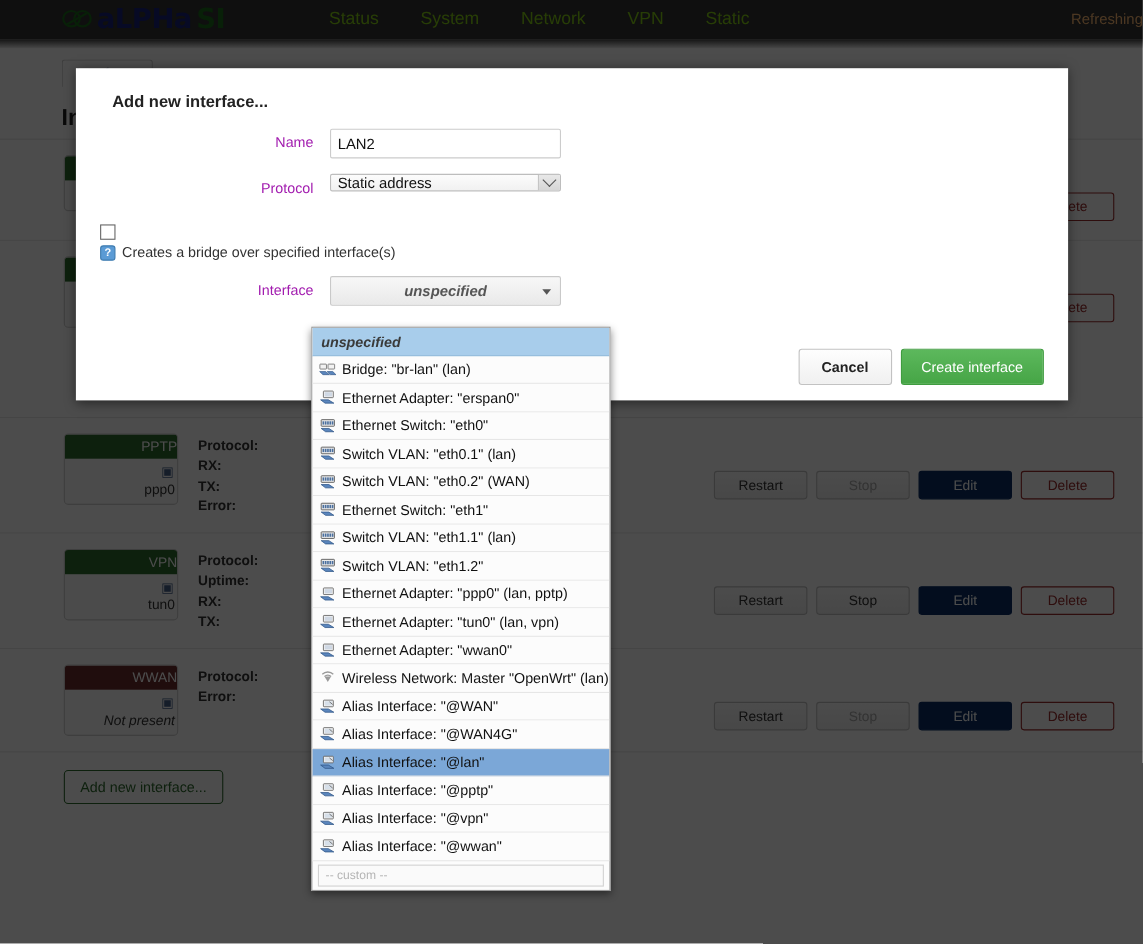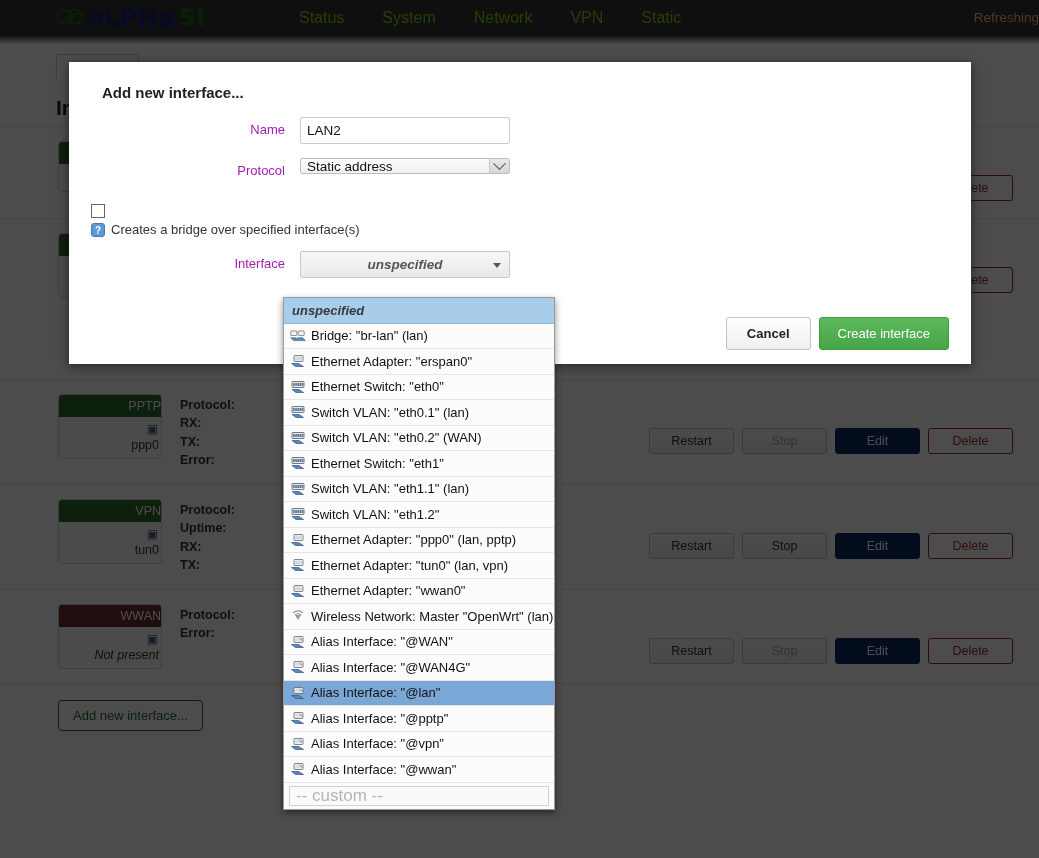--- a/index.html
+++ b/index.html
@@ -152,21 +152,21 @@
     white-space: nowrap; cursor: pointer;
   }
   .dd-item.header {
     background: #a8cdeb; font-style: italic; font-weight: bold; color: #3a3a3a;
     padding-left: 8px; border-bottom: 1px solid #90b8d8;
   }
   .dd-item.sel { background: #7ba7d7; color: #111; }
   .dd-ico { width: 16px; height: 14px; margin-right: 5px; flex: none; display:block; }
   .dd-custom {
     margin: 3px 5px 0 5px; height: 20px; border: 1px solid #d2d2d2; background: #fafafa;
-    font-size: 17px; color: #b5b5b5; display: flex; align-items: center; padding-left: 6px;
+    font-size: 11px; color: #b5b5b5; display: flex; align-items: center; padding-left: 6px;
   }
 </style>
 </head>
 <body>
 
 <div id="root">
 
   <div id="page">
 
     <div class="topbar">

